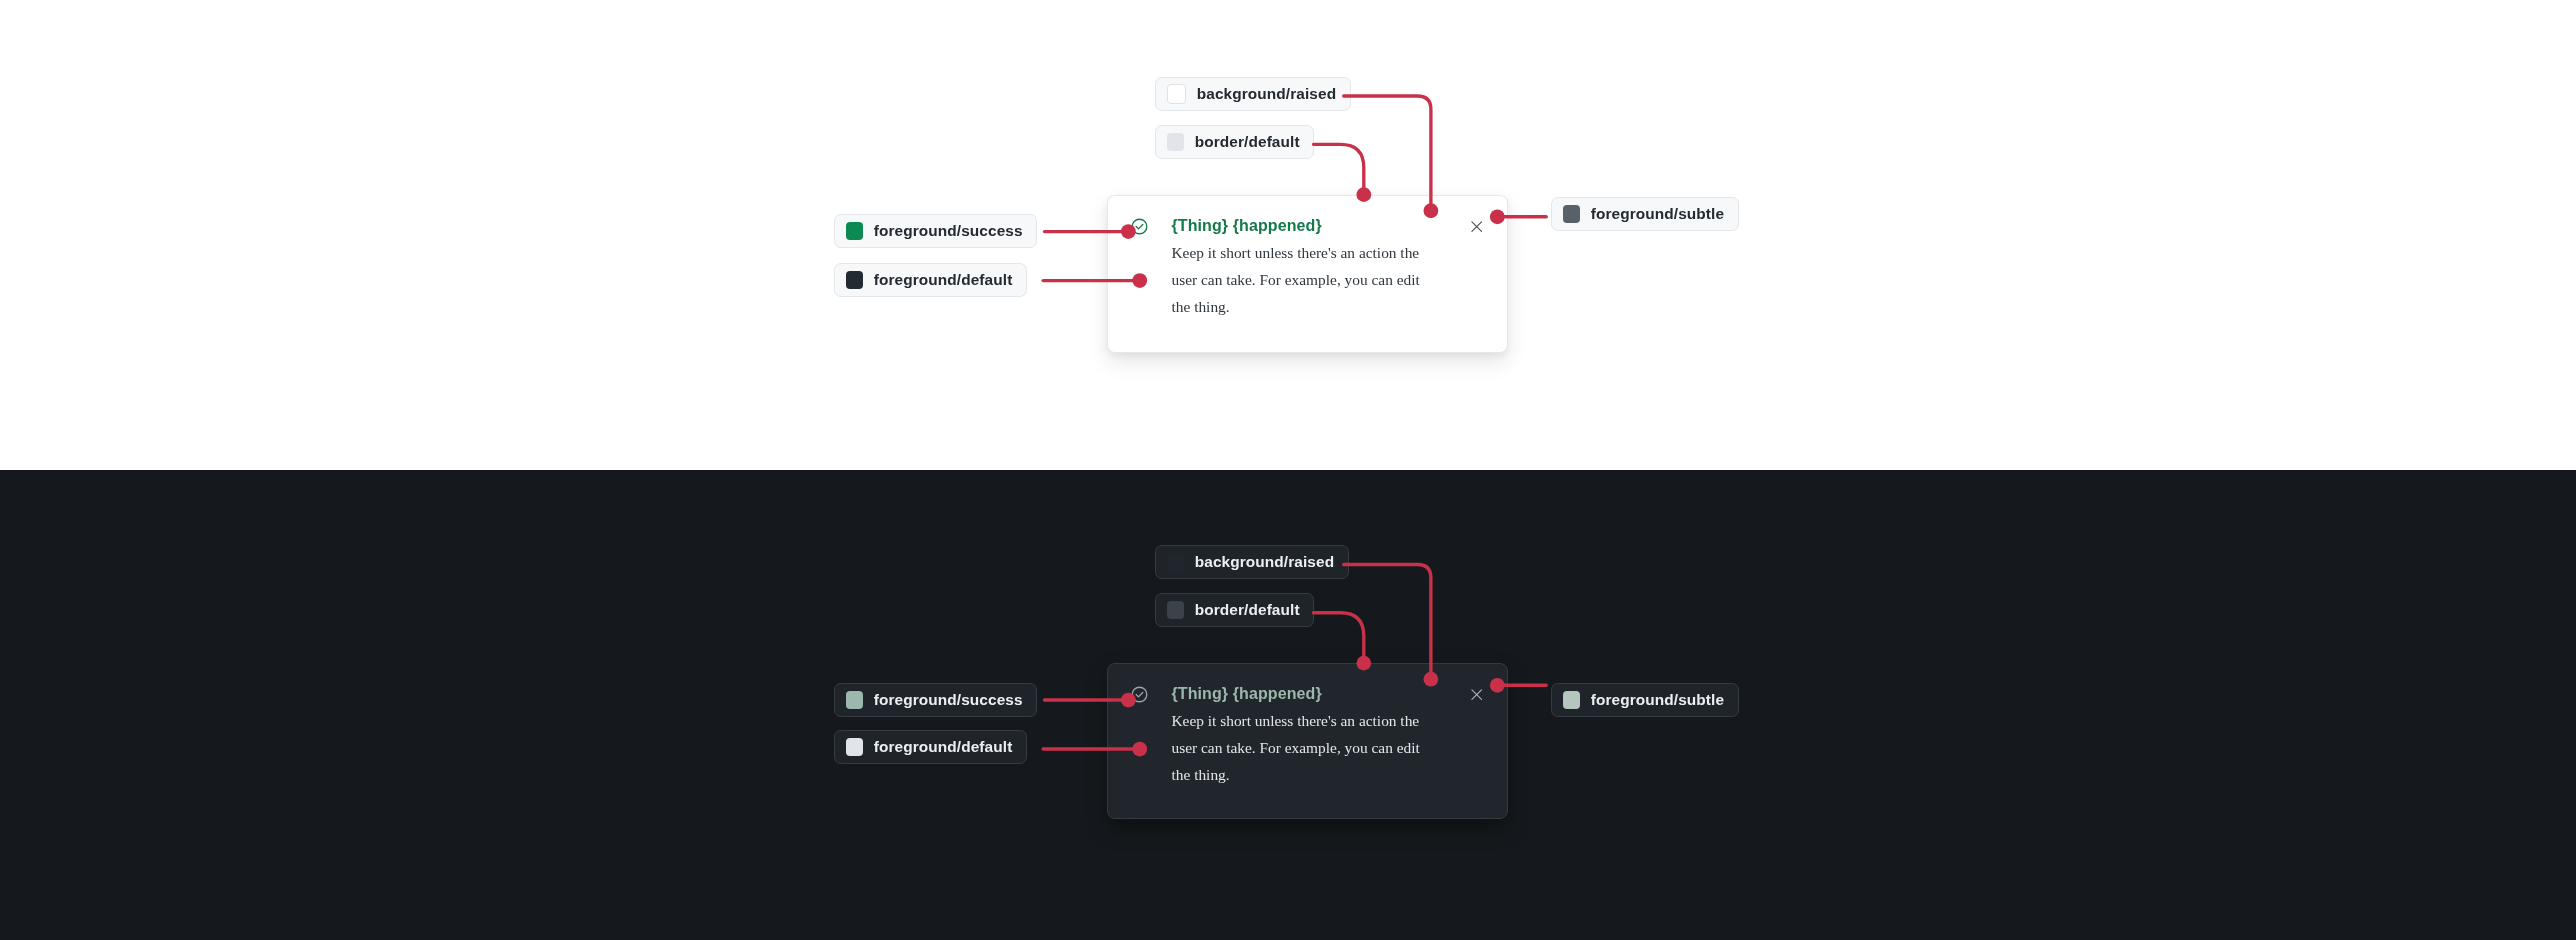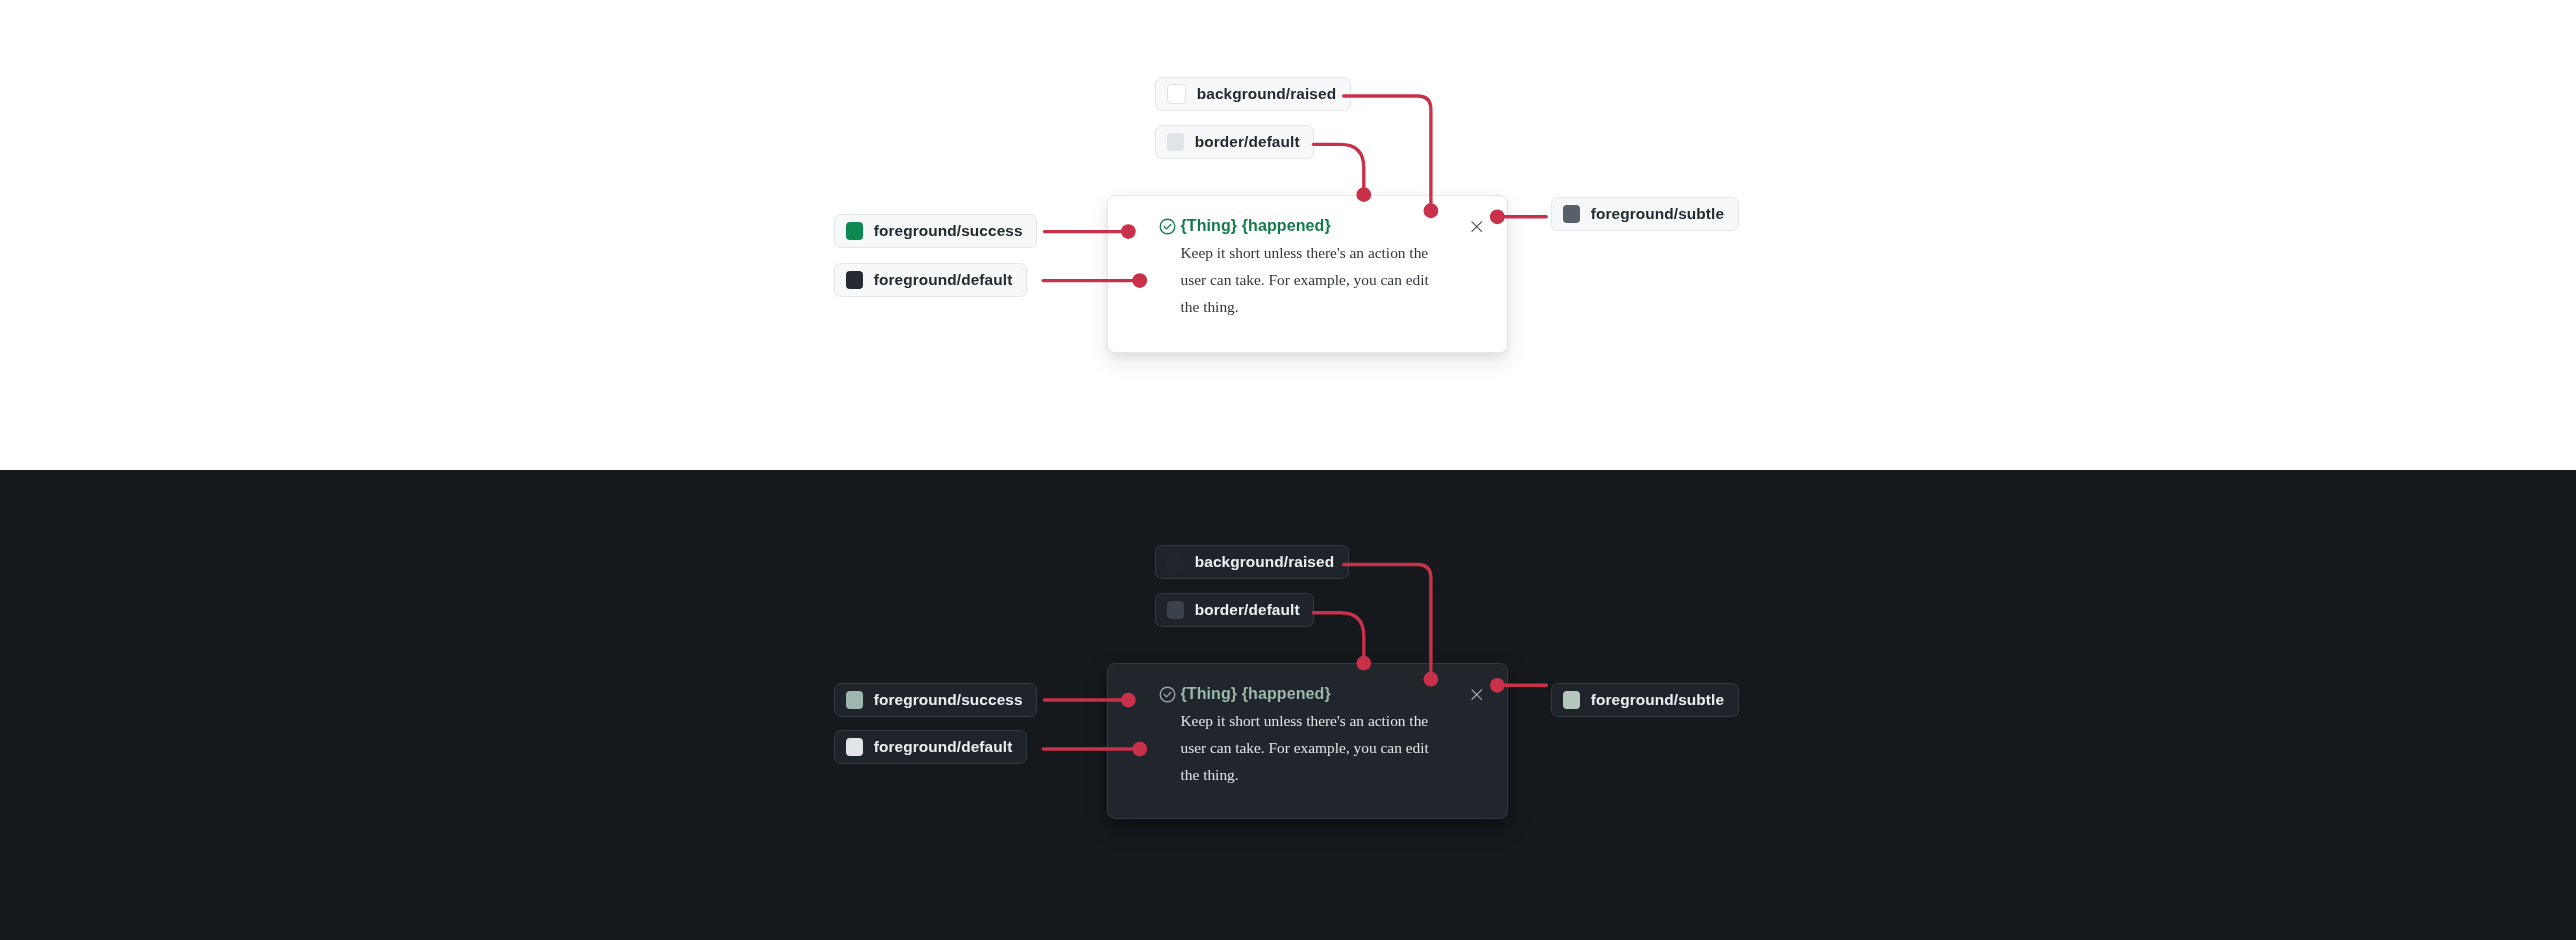--- a/index.html
+++ b/index.html
@@ -56,23 +56,22 @@
     top: 663px;
     height: 156px;
     background: #21262d;
     border: 0.7px solid #343a41;
     box-shadow: 0 9.4px 20px rgba(0, 0, 0, 0.35);
   }
 
   .toast-inner {
     position: relative;
     display: flex;
-    gap: 4px;
+    gap: 23px;
     padding: 20px 0 0 21.5px;
-    margin-left: 28px;
   }
 
   .status-icon {
     flex: 0 0 auto;
     width: 19px;
     height: 19px;
     margin-top: 0.7px;
   }
   .status-icon svg { display: block; width: 19px; height: 19px; }
 

